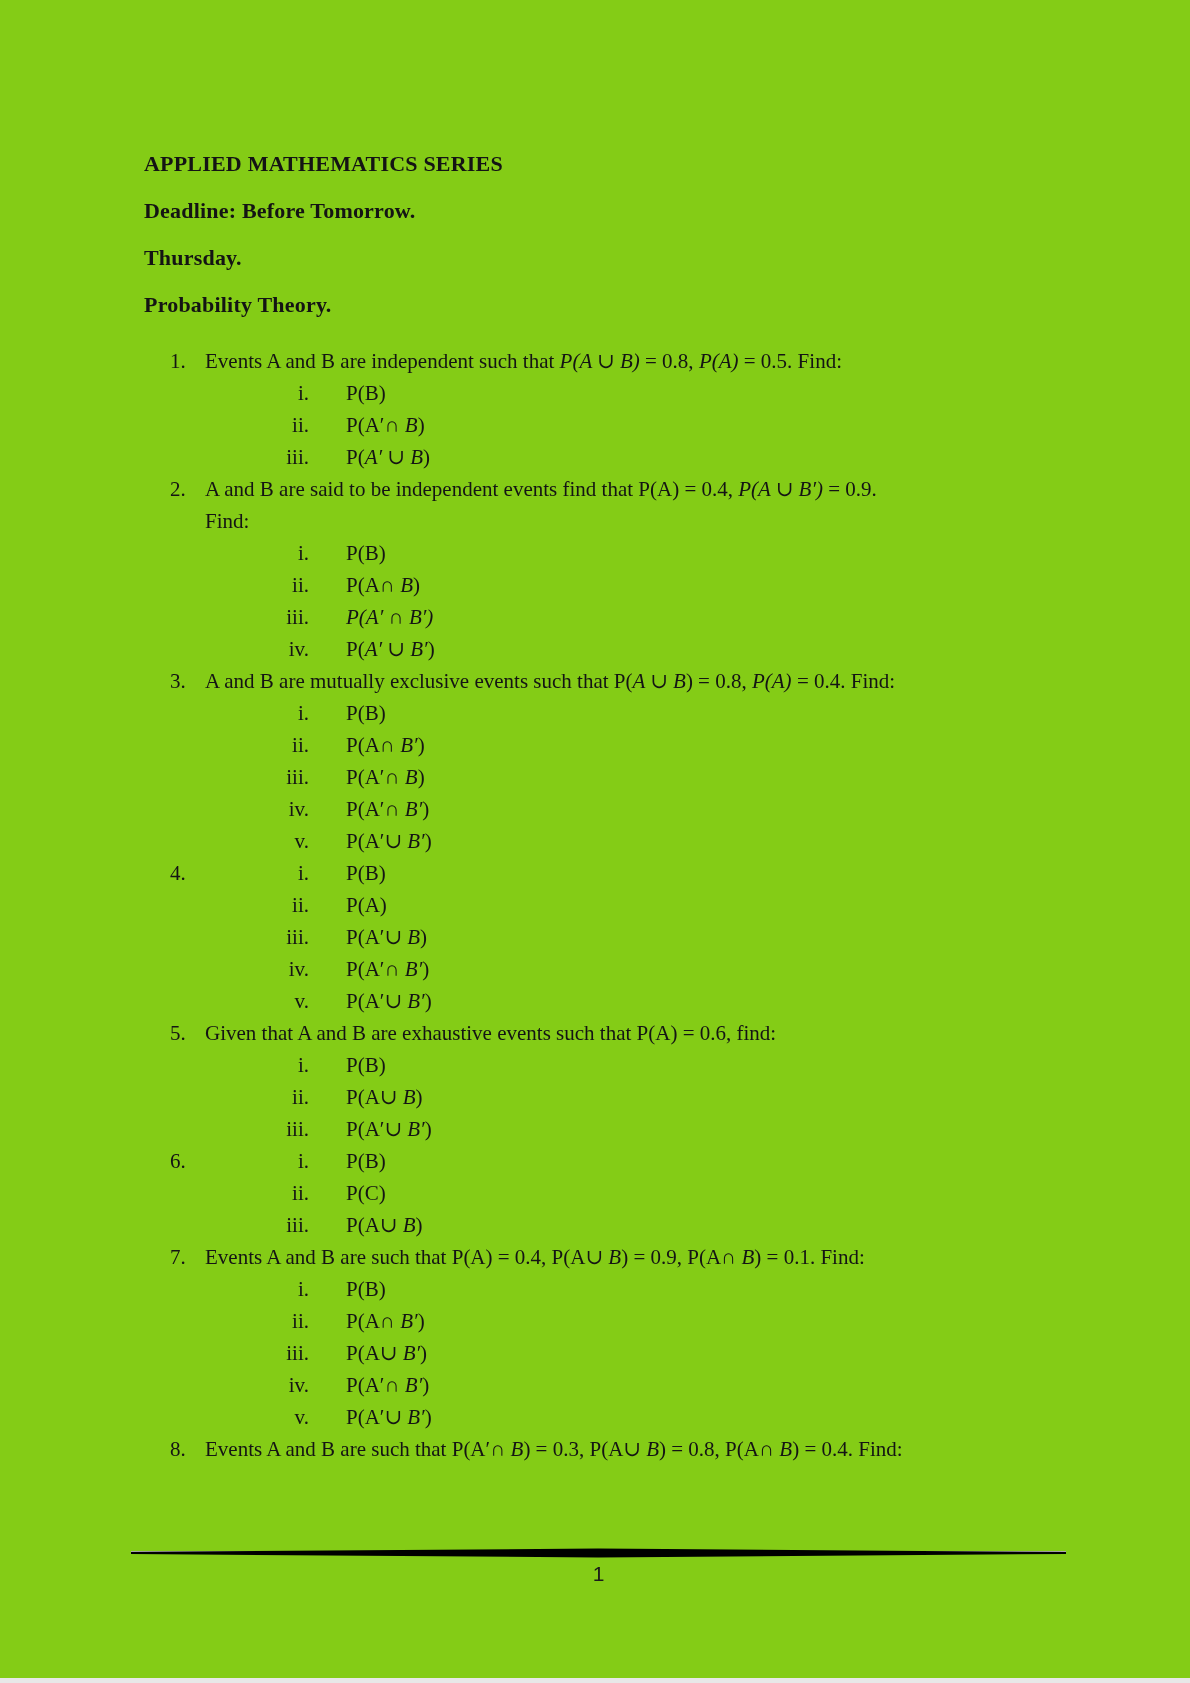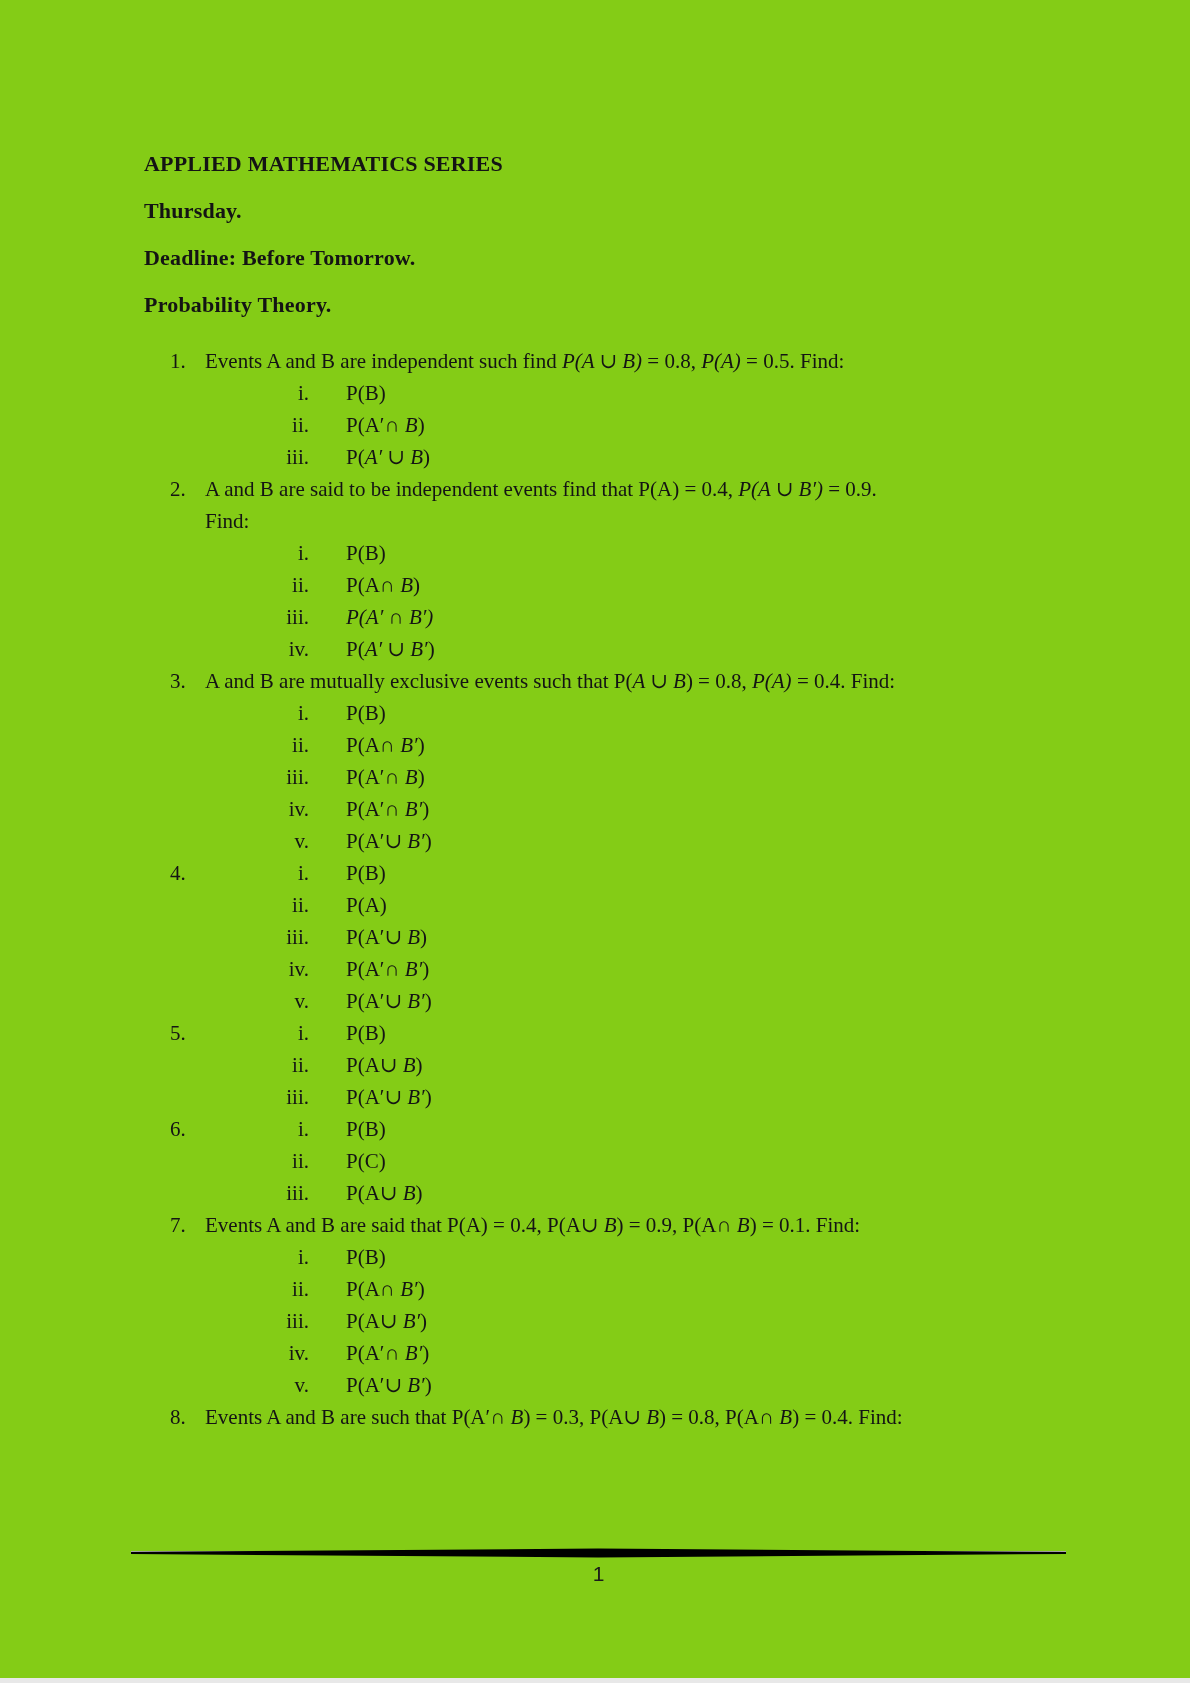--- a/index.html
+++ b/index.html
@@ -42,29 +42,29 @@
     font-size:21px;
     color:#1a1a1a;
   }
 </style>
 </head>
 <body>
 
 <div class="page">
   <header>
     <p class="hline">APPLIED MATHEMATICS SERIES</p>
+    <p class="hline">Deadline: Before Tomorrow.</p>
     <p class="hline">Thursday.</p>
-    <p class="hline">Deadline: Before Tomorrow.</p>
     <p class="hline">Probability Theory.</p>
   </header>
 
   <main class="problems" id="problems">
       <div class="problem">
         <span class="pnum">1.</span>
-        <div class="ptext"><span>Events A and B are independent such find </span><span class="mi">P(A ∪ B)</span><span> = 0.8, </span><span class="mi">P(A)</span><span> = 0.5. Find:</span></div>
+        <div class="ptext"><span>Events A and B are independent such that </span><span class="mi">P(A ∪ B)</span><span> = 0.8, </span><span class="mi">P(A)</span><span> = 0.5. Find:</span></div>
         <div class="sub">
           <span class="slab">i.</span>
           <span class="stext"><span>P(B)</span></span>
         </div>
         <div class="sub">
           <span class="slab">ii.</span>
           <span class="stext"><span>P(A′∩ </span><span class="mi">B</span><span>)</span></span>
         </div>
         <div class="sub">
           <span class="slab">iii.</span>
@@ -133,20 +133,21 @@
           <span class="slab">iv.</span>
           <span class="stext"><span>P(A′∩ </span><span class="mi">B′</span><span>)</span></span>
         </div>
         <div class="sub">
           <span class="slab">v.</span>
           <span class="stext"><span>P(A′∪ </span><span class="mi">B′</span><span>)</span></span>
         </div>
       </div>
       <div class="problem">
         <span class="pnum">5.</span>
+        <div class="ptext"><span>Given that A and B are exhaustive events such that P(A) = 0.6, find:</span></div>
         <div class="sub">
           <span class="slab">i.</span>
           <span class="stext"><span>P(B)</span></span>
         </div>
         <div class="sub">
           <span class="slab">ii.</span>
           <span class="stext"><span>P(A∪ </span><span class="mi">B</span><span>)</span></span>
         </div>
         <div class="sub">
           <span class="slab">iii.</span>
@@ -163,21 +164,21 @@
           <span class="slab">ii.</span>
           <span class="stext"><span>P(C)</span></span>
         </div>
         <div class="sub">
           <span class="slab">iii.</span>
           <span class="stext"><span>P(A∪ </span><span class="mi">B</span><span>)</span></span>
         </div>
       </div>
       <div class="problem">
         <span class="pnum">7.</span>
-        <div class="ptext"><span>Events A and B are said that P(A) = 0.4, P(A∪ </span><span class="mi">B</span><span>) = 0.9, P(A∩ </span><span class="mi">B</span><span>) = 0.1. Find:</span></div>
+        <div class="ptext"><span>Events A and B are such that P(A) = 0.4, P(A∪ </span><span class="mi">B</span><span>) = 0.9, P(A∩ </span><span class="mi">B</span><span>) = 0.1. Find:</span></div>
         <div class="sub">
           <span class="slab">i.</span>
           <span class="stext"><span>P(B)</span></span>
         </div>
         <div class="sub">
           <span class="slab">ii.</span>
           <span class="stext"><span>P(A∩ </span><span class="mi">B′</span><span>)</span></span>
         </div>
         <div class="sub">
           <span class="slab">iii.</span>

